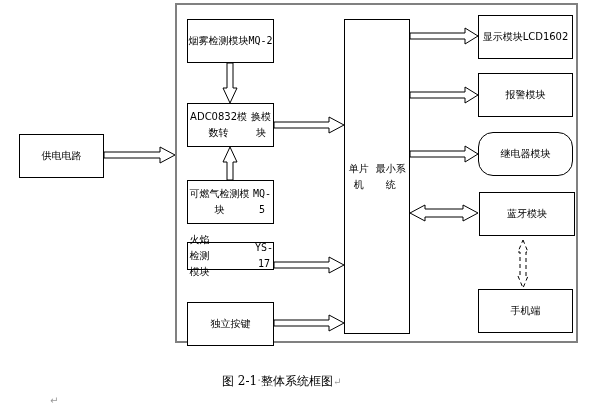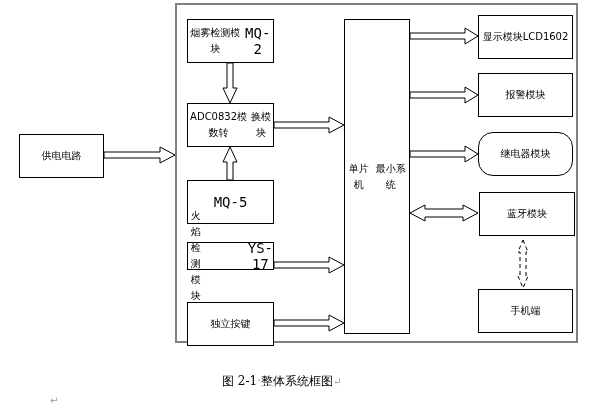--- a/index.html
+++ b/index.html
@@ -3,21 +3,21 @@
 <meta charset="utf-8">
 <style>
   html, body { margin:0; padding:0; background:#ffffff; }
   body { width:601px; height:413px; position:relative; overflow:hidden;
          font-family:"DejaVu Sans", sans-serif; color:#000; }
   .outer { position:absolute; left:175px; top:3px; width:403px; height:340px;
            border:2px solid #808080; box-sizing:border-box; }
   .box { position:absolute; border:1px solid #000; background:#fff; box-sizing:border-box;
          display:flex; flex-direction:row; align-items:center; justify-content:center;
          font-size:10px; line-height:16px; text-align:center; }
-  .sub { font-family:"DejaVu Sans Mono", monospace; font-size:14px; }
+  .sub { font-family:"DejaVu Sans Mono", monospace; font-size:10px; }
   svg.arrows { position:absolute; left:0; top:0; }
   .caption { position:absolute; left:222px; top:373px; font-family:"DejaVu Serif", serif; font-size:12px; }
   .pilcrow { color:#999; font-size:10px; }
   .pmark { position:absolute; left:50px; top:395px; color:#999; font-size:10px; }
 </style>
 </head>
 <body>
 
 <div class="outer"></div>
 
@@ -56,20 +56,21 @@
   <span>烟雾检测模块</span>
   <span class="sub">MQ-2</span>
 </div>
 
 <div class="box" style="left:187px;top:103px;width:87px;height:44px;">
   <span>ADC0832模数转</span>
   <span>换模块</span>
 </div>
 
 <div class="box" style="left:187px;top:180px;width:87px;height:44px;">
+  <span>可燃气检测模块</span>
   <span class="sub">MQ-5</span>
 </div>
 
 <div class="box" style="left:187px;top:242px;width:87px;height:28px;gap:44px;">
   <span>火焰检测模块</span>
   <span class="sub">YS-17</span>
 </div>
 
 <div class="box" style="left:187px;top:302px;width:87px;height:44px;">
   <span>独立按键</span>

